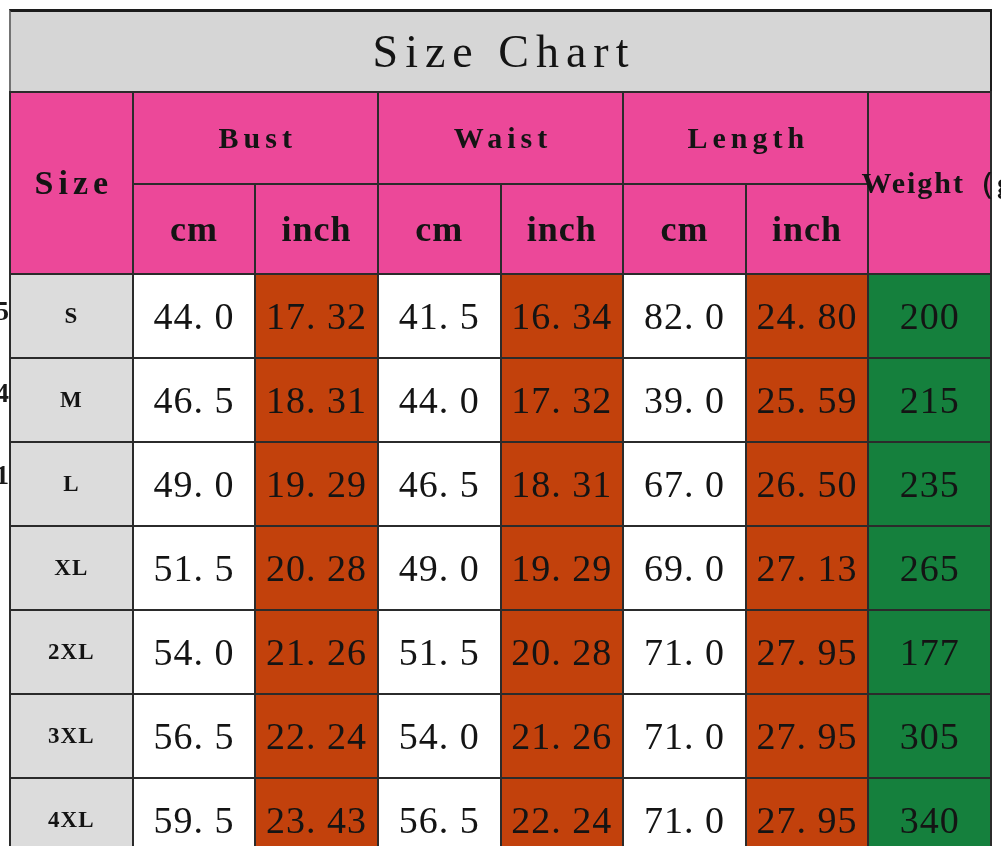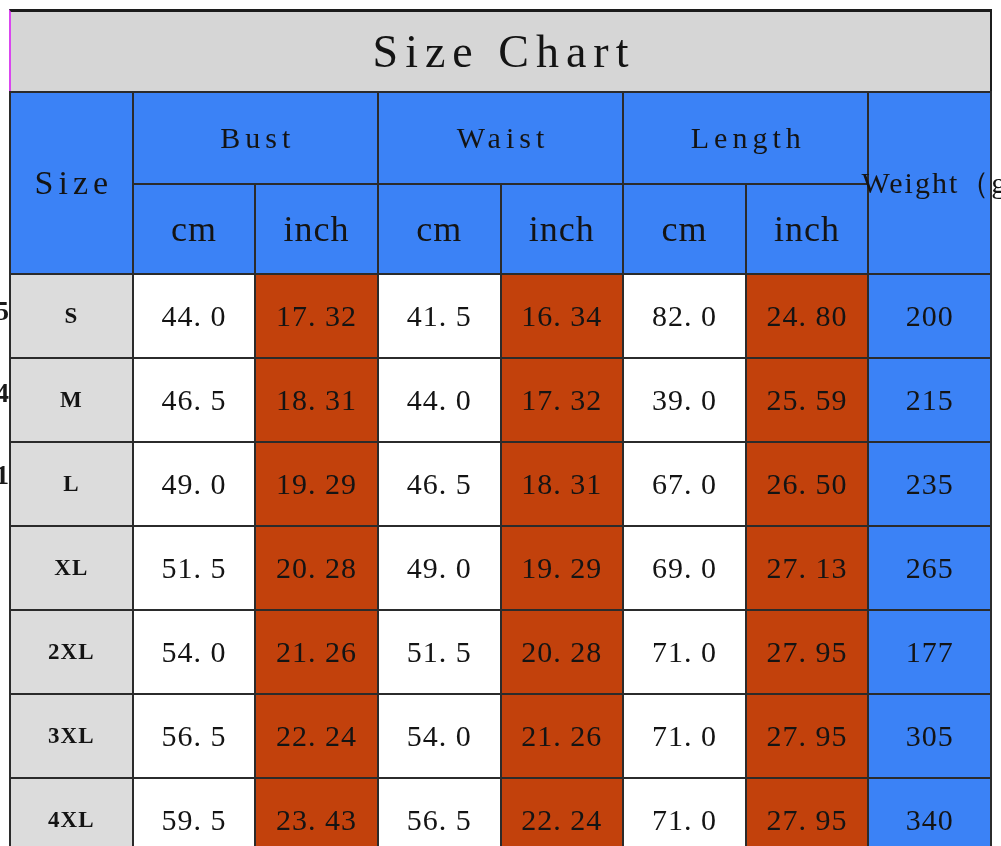--- a/index.html
+++ b/index.html
@@ -42,21 +42,21 @@
 
   
   .title-bar {
     position: absolute;
     left: 9px;
     top: 9px;
     width: 983px;
     height: 82px;
     background: #d6d6d6;
     border-top: 3px solid #1c1c1c;
-    border-left: 2px solid #d946ef;
+    border-left: 2px solid #737373;
     border-right: 2px solid #1c1c1c;
     box-sizing: border-box;
     display: flex;
     align-items: center;
     justify-content: center;
   }
   .title-text {
     font-size: 46px;
     letter-spacing: 7px;
     color: #141414;
@@ -76,22 +76,22 @@
   table.size-chart th,
   table.size-chart td {
     border: 2px solid #2b2b2b;
     text-align: center;
     vertical-align: middle;
     color: #141414;
     padding: 0;
   }
 
   thead th {
-    background: #3b82f6;
-    font-weight: normal;
+    background: #ec4899;
+    font-weight: bold;
   }
   th.col-size {
     font-size: 34px;
     letter-spacing: 5px;
     text-indent: 5px;
     height: 178px;
   }
   th.grp {
     font-size: 30px;
     letter-spacing: 5px;
@@ -110,33 +110,33 @@
     overflow: visible;
   }
   th.col-weight .wlabel {
     position: relative;
     left: -8px;
     white-space: nowrap;
   }
 
   tbody td {
     height: 82px;
-    font-size: 30px;
+    font-size: 38px;
     letter-spacing: 1px;
     background: #ffffff;
   }
   tbody td.c-size {
     background: #dcdcdc;
     font-size: 23px;
     font-weight: bold;
     letter-spacing: 1px;
   }
   tbody td.c-cm   { background: #ffffff; }
   tbody td.c-inch { background: #c2410c; }
-  tbody td.c-weight { background: #3b82f6; }
+  tbody td.c-weight { background: #15803d; }
 </style>
 </head>
 <body>
 
 <div id="page">
 
   <div class="title-bar">
     <div class="title-text">Size Chart</div>
   </div>
 

